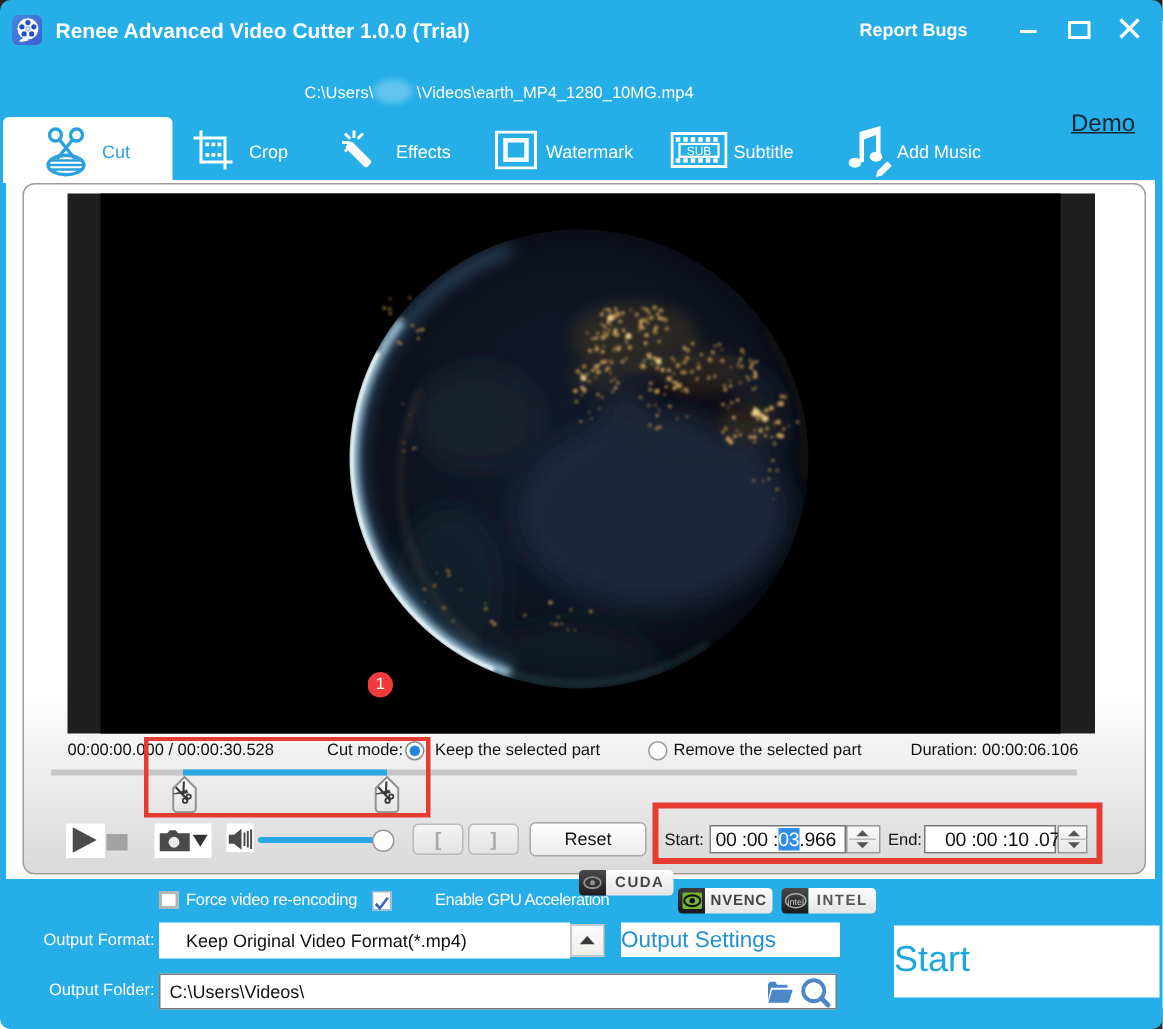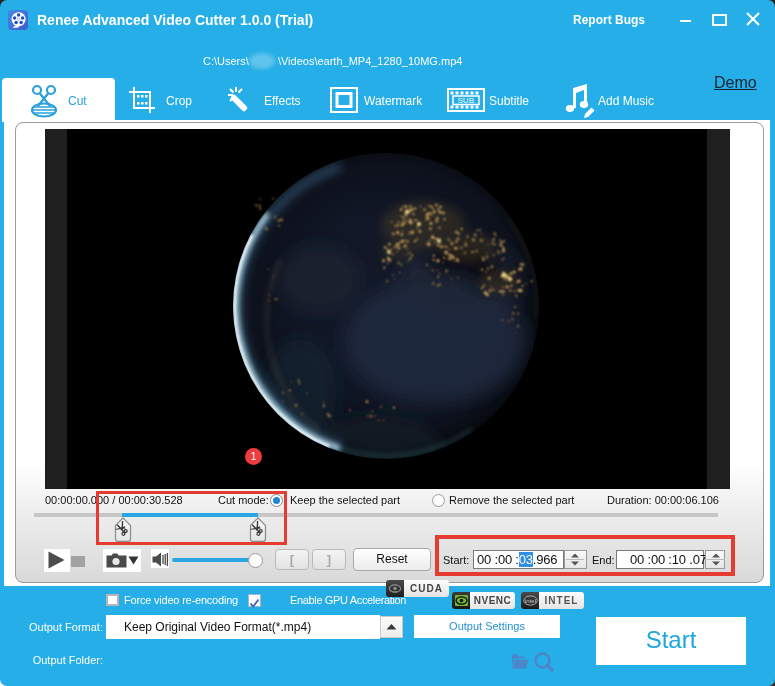--- a/index.html
+++ b/index.html
@@ -623,25 +623,26 @@
     <div class="abs" style="left:18px;top:0;width:45px;height:17px;background:linear-gradient(#fdfdfd,#e4e4e4);border-radius:0 3px 3px 0;font-size:10px;font-weight:bold;color:#555;text-align:center;line-height:17px;letter-spacing:1px;">INTEL</div>
   </div>
 
   <div class="abs" style="left:0px;top:621px;width:103px;text-align:right;font-size:11px;color:#fff;">Output Format:</div>
   <div class="abs white" style="left:106px;top:615px;width:274px;height:24px;font-size:12px;color:#111;line-height:24px;padding-left:18px;box-sizing:border-box;">Keep Original Video Format(*.mp4)</div>
   <div class="abs" style="left:380px;top:616px;width:23px;height:22px;border:1px solid #cfc8c2;background:linear-gradient(#fbfbfb,#efeeec);box-sizing:border-box;">
     <svg width="21" height="20" viewBox="0 0 21 20">
         <path d="M10.5 7 L15.5 12.5 H5.5 Z" fill="#3a3a3a"></path>
       </svg>
   </div>
-  <div class="abs white" style="left:414px;top:615px;width:146px;height:23px;font-size:11px;color:#2591d0;text-align:center;line-height:23px;">Output Settings</div>
-
-  <div class="abs white" style="left:596px;top:617px;width:150px;height:48px;font-size:24px;color:#1ba6e2;text-align:center;line-height:46px;">Start</div>
+  <div class="abs white" style="left:414px;top:615px;width:146px;height:23px;font-size:15px;color:#2591d0;line-height:23px;">Output Settings</div>
+
+  <div class="abs white" style="left:596px;top:617px;width:177px;height:48px;font-size:24px;color:#1ba6e2;line-height:46px;">Start</div>
 
   <div class="abs" style="left:0px;top:654px;width:103px;text-align:right;font-size:11px;color:#fff;">Output Folder:</div>
+  <div class="abs white" style="left:106px;top:649px;width:452px;height:24px;border:1px solid #7a7a7a;font-size:12px;color:#111;line-height:22px;padding-left:6px;box-sizing:border-box;">C:\Users\Videos\</div>
   <svg class="abs" style="left:511px;top:653px;" width="20" height="17" viewBox="0 0 20 17">
     <path d="M1 3.5 L1 14 L3 5.5 L14 5.5 L14 3.5 L7 3.5 L6 1.5 L2 1.5 Z" fill="#4a86c8"></path>
     <path d="M3.8 6.8 L17.5 6.8 L14.8 15.5 L1.2 15.5 Z" fill="#4a86c8"></path>
   </svg>
   <svg class="abs" style="left:534px;top:652px;" width="20" height="20" viewBox="0 0 20 20">
     <circle cx="8.5" cy="8.5" r="7" fill="none" stroke="#4a86c8" stroke-width="2.6"></circle>
     <path d="M13.5 13.5 L18 18" stroke="#4a86c8" stroke-width="3.2" stroke-linecap="round"></path>
   </svg>
 
 </div>

